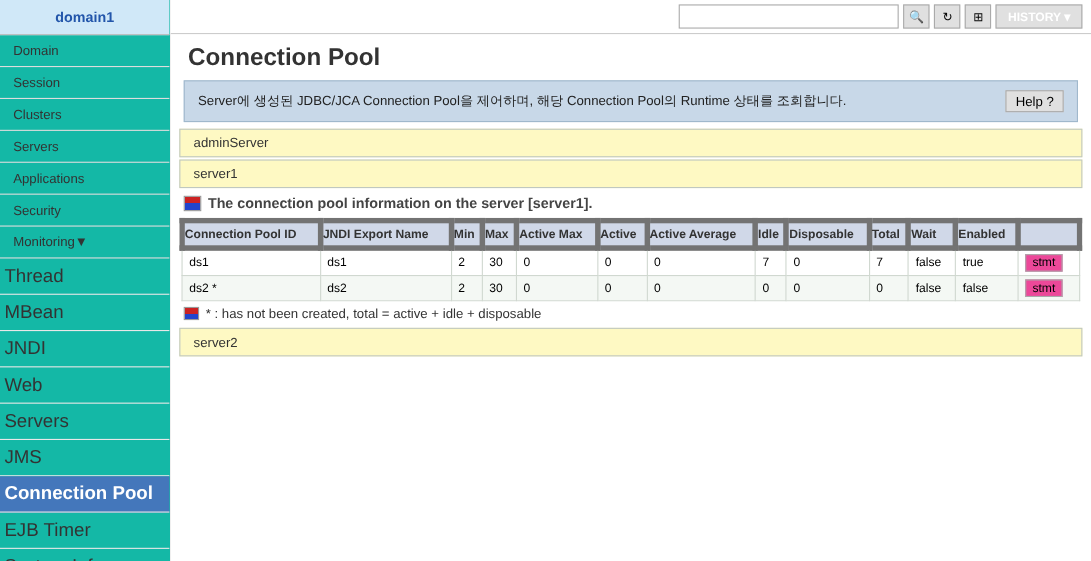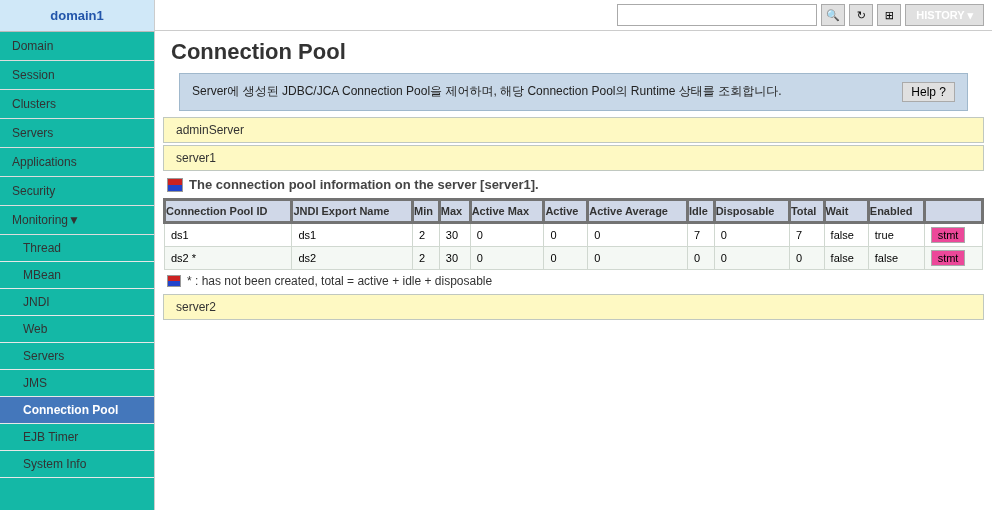--- a/index.html
+++ b/index.html
@@ -25,25 +25,25 @@
       border-bottom: 1px solid #bbb;
     }
     .sidebar-item {
       padding: 7px 12px;
       cursor: pointer;
       border-bottom: 1px solid #ddd;
       color: #333;
       font-size: 12px;
     }
     .sidebar-sub-item {
-      padding: 6px 23px;
+      padding: 6px 4px;
       cursor: pointer;
       border-bottom: 1px solid #e8e8e8;
       color: #333;
-      font-size: 12px;
+      font-size: 17px;
     }
     .sidebar-sub-item.active { background: #4477bb; color: white; font-weight: bold; }
     .sidebar-monitoring-header {
       padding: 7px 12px;
       cursor: pointer;
       border-bottom: 1px solid #ddd;
       color: #333;
       font-size: 12px;
       display: flex;
       align-items: center;
@@ -106,21 +106,21 @@
     .page-title {
       font-size: 22px;
       font-weight: bold;
       color: #333;
     }
 
     
     .desc-box {
       background: #c8d8e8;
       border: 1px solid #a0b8cc;
-      margin: 4px 24px;
+      margin: 4px 12px;
       padding: 8px 12px;
       display: flex;
       align-items: flex-start;
       justify-content: space-between;
       gap: 8px;
     }
     .desc-text {
       color: #222;
       font-size: 12px;
       line-height: 1.6;
@@ -172,21 +172,21 @@
     }
 
     
     .pool-table {
       width: 100%;
       border-collapse: collapse;
       font-size: 11px;
     }
     .pool-table th {
       background: #d0d8e8;
-      border: 3px solid #737373;
+      border: 5px solid #737373;
       padding: 4px 0;
       text-align: left;
       font-weight: bold;
       color: #333;
       white-space: nowrap;
     }
     .pool-table td {
       border: 1px solid #d0d8d0;
       padding: 3px 6px;
       white-space: nowrap;

